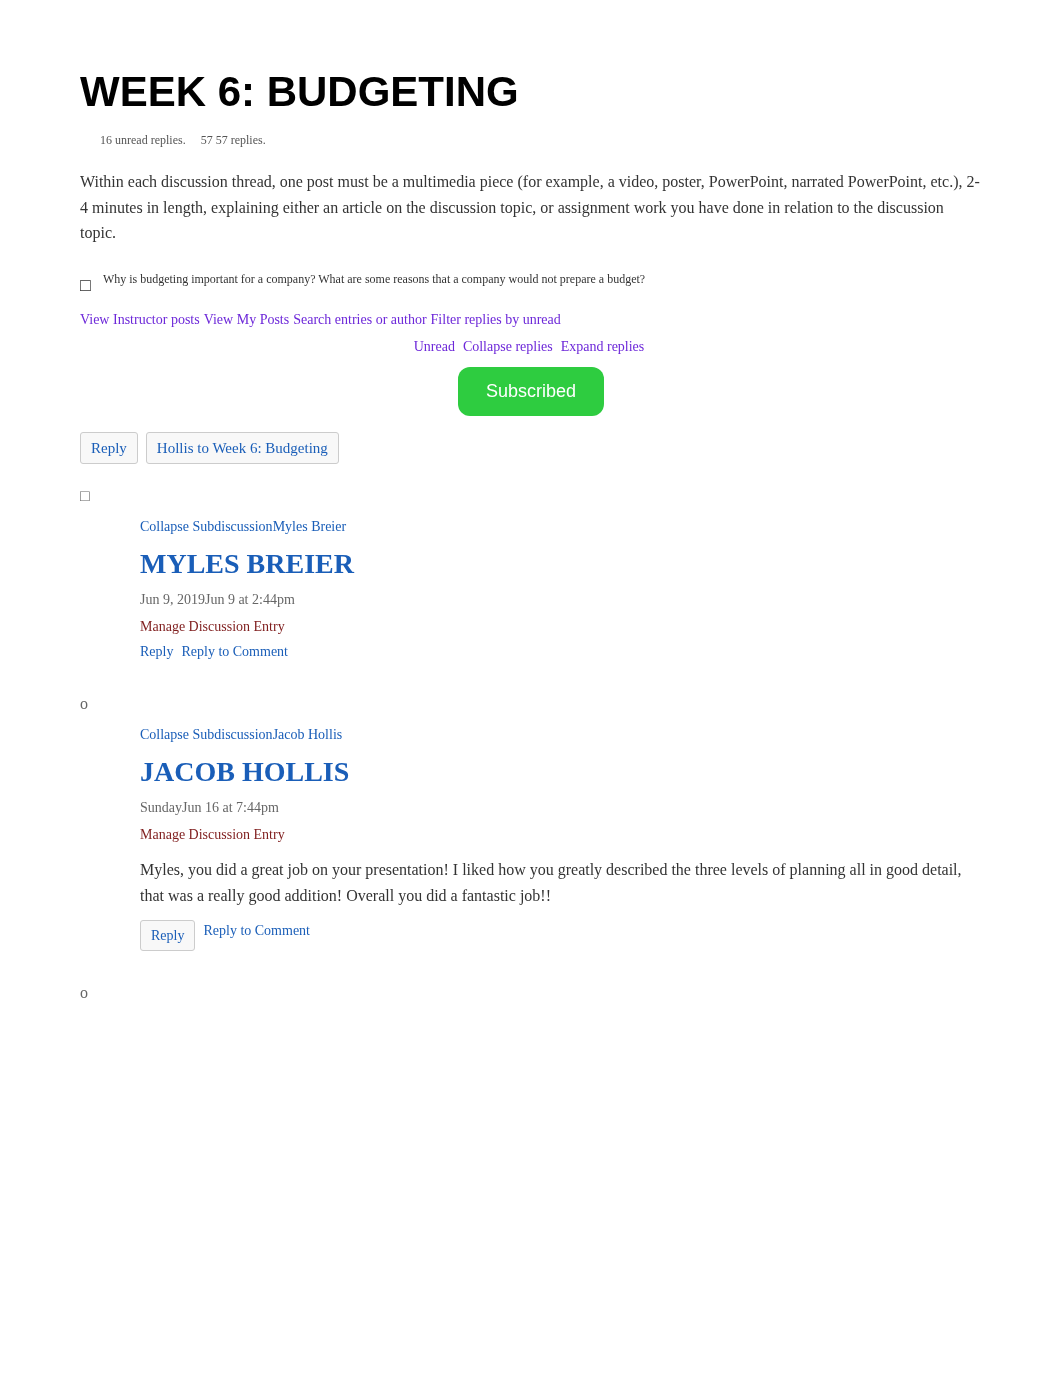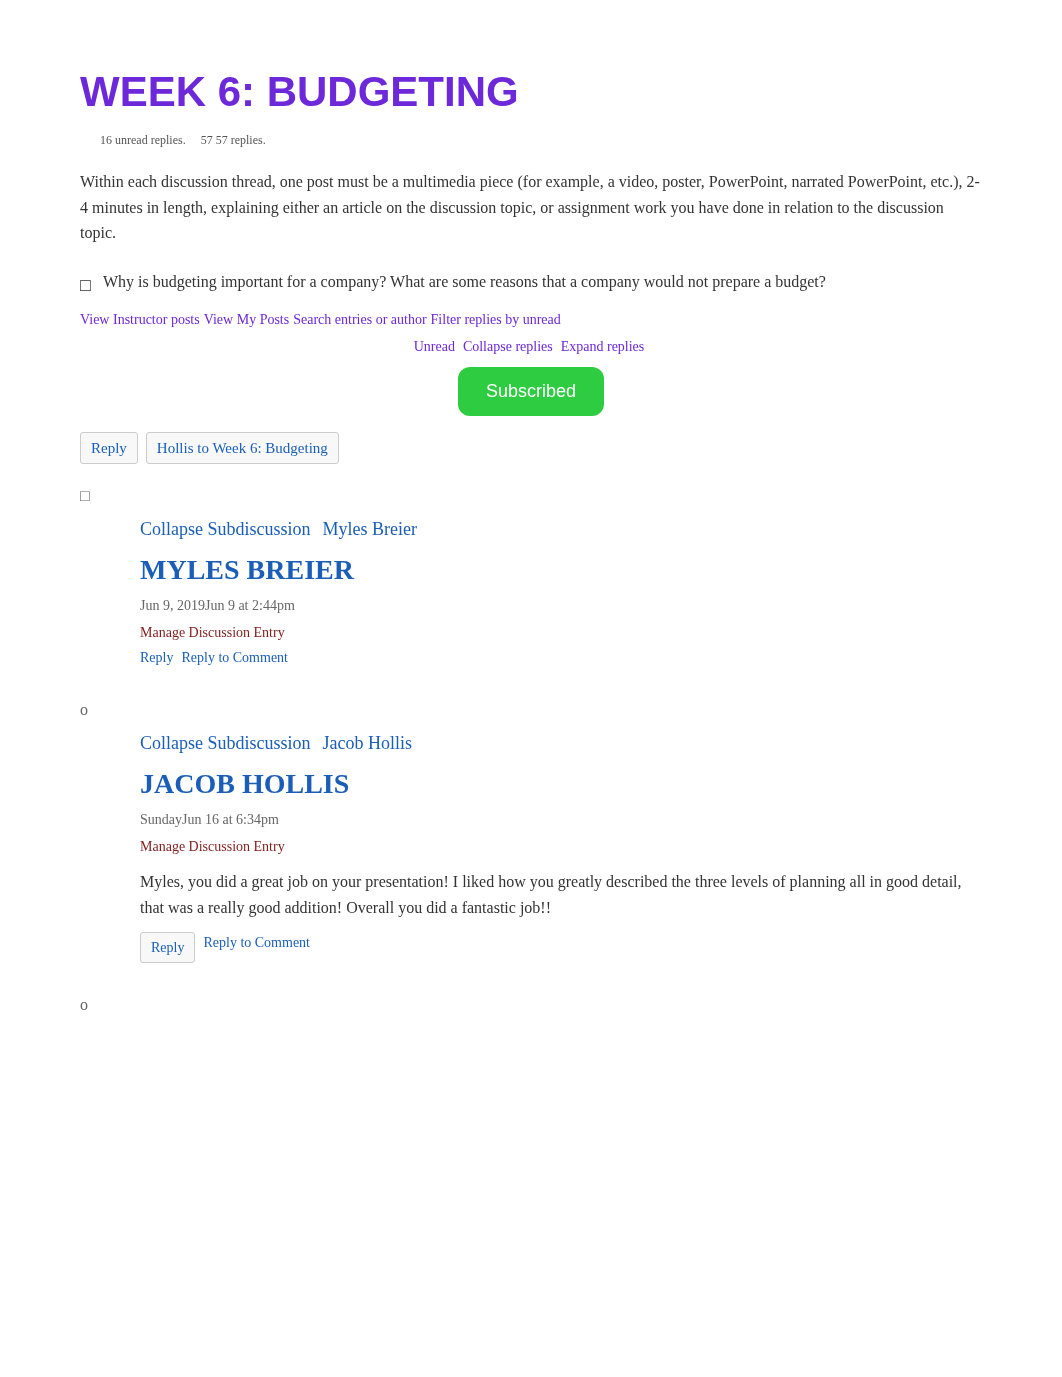--- a/index.html
+++ b/index.html
@@ -11,21 +11,21 @@
       line-height: 1.5;
     }
     .page-container {
       max-width: 1062px;
       margin: 0 auto;
       padding: 60px 80px 80px 80px;
     }
     .page-title {
       font-size: 42px;
       font-weight: bold;
-      color: #6d28d9;
+      color: #000000;
       margin-bottom: 8px;
       font-family: Arial, sans-serif;
     }
     .reply-stats {
       font-size: 12px;
       color: #555;
       margin-bottom: 20px;
       padding-left: 20px;
     }
     .description {
@@ -39,21 +39,21 @@
       align-items: flex-start;
       margin-bottom: 10px;
     }
     .bullet-icon {
       font-size: 18px;
       margin-right: 12px;
       margin-top: 2px;
       color: #333;
     }
     .question-text {
-      font-size: 16px;
+      font-size: 12px;
       color: #333;
     }
     .toolbar-row {
       display: flex;
       align-items: center;
       gap: 0;
       margin-bottom: 6px;
       font-size: 14px;
       color: #1a5eb8;
       flex-wrap: wrap;
@@ -99,23 +99,22 @@
       background: #f8f8f8;
     }
     
     .discussion-entry {
       margin-left: 60px;
       margin-bottom: 30px;
     }
     .subdiscussion-header {
       display: flex;
       align-items: center;
-      gap: 12px;
       margin-bottom: 6px;
-      font-size: 18px;
+      font-size: 14px;
     }
     .subdiscussion-link {
       color: #1a5eb8;
       cursor: pointer;
       text-decoration: none;
     }
     .author-name {
       font-size: 28px;
       font-weight: bold;
       color: #1a5eb8;
@@ -229,21 +228,21 @@
   <div class="o-marker">
     <span>o</span>
   </div>
 
   <div class="discussion-entry">
     <div class="subdiscussion-header">
       <a class="subdiscussion-link">Collapse Subdiscussion</a>
       <a class="subdiscussion-link">Jacob Hollis</a>
     </div>
     <div class="author-name">JACOB HOLLIS</div>
-    <div class="timestamp">SundayJun 16 at 6:34pm</div>
+    <div class="timestamp">SundayJun 16 at 7:44pm</div>
     <a class="manage-link">Manage Discussion Entry</a>
     <p class="entry-content">Myles, you did a great job on your presentation! I liked how you greatly described the three levels of planning all in good detail, that was a really good addition! Overall you did a fantastic job!!</p>
     <div class="entry-reply-actions">
       <a class="reply-btn-bordered">Reply</a>
       <a class="entry-reply-link">Reply to Comment</a>
     </div>
   </div>
 
   <div class="o-marker">
     <span>o</span>

